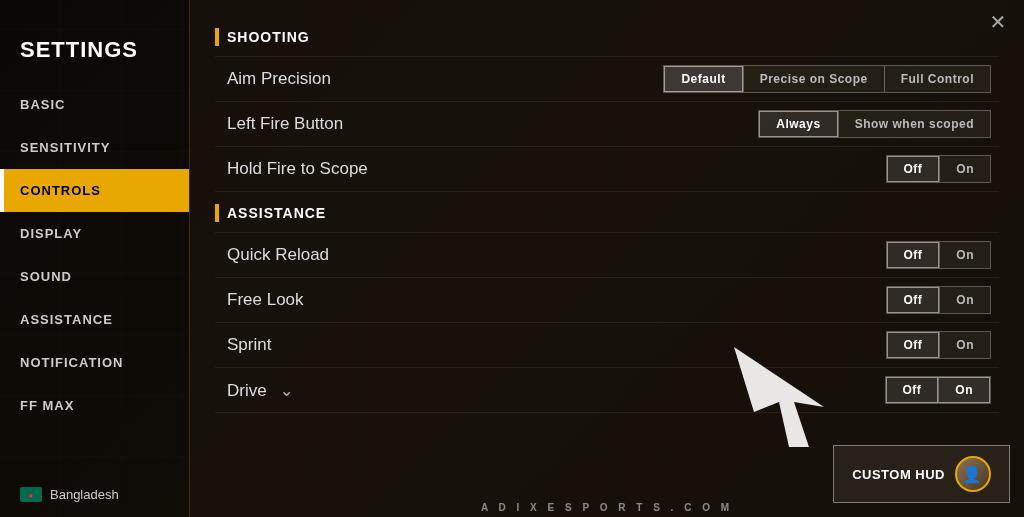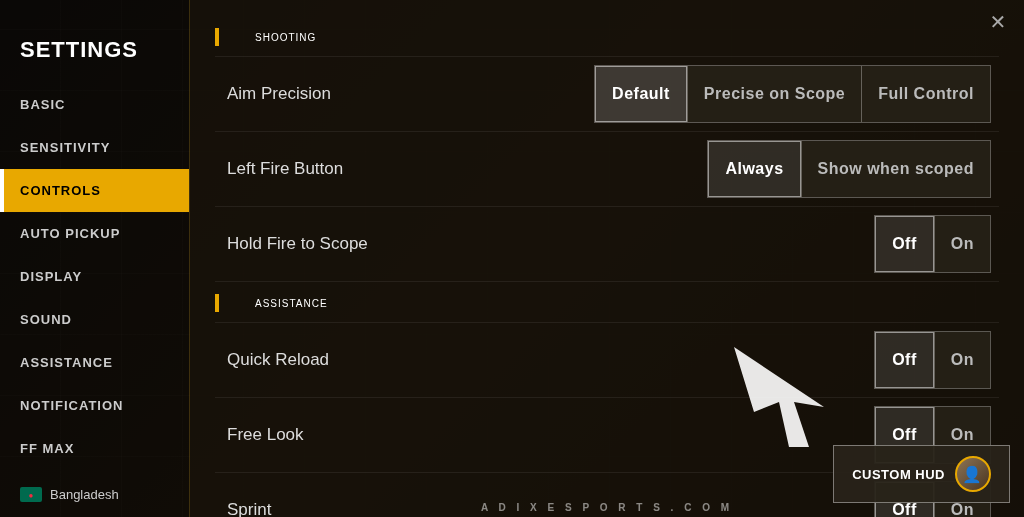--- a/index.html
+++ b/index.html
@@ -129,24 +129,23 @@
     }
 
     .section-bar {
       width: 4px;
       height: 18px;
       background: #e8a800;
     }
 
     .section-title {
       color: #fff;
-      font-size: 10px;
-      font-weight: normal;
+      font-size: 14px;
+      font-weight: bold;
       letter-spacing: 1px;
-      margin-left: 28px;
     }
 
     
     .settings-table {
       width: 100%;
       border-collapse: collapse;
       margin-bottom: 12px;
     }
 
     .settings-row {
@@ -171,22 +170,22 @@
       vertical-align: middle;
     }
 
     
     .toggle-group {
       display: inline-flex;
       border: 1px solid rgba(255,255,255,0.3);
     }
 
     .toggle-btn {
-      padding: 18px 16px;
-      font-size: 16px;
+      padding: 5px 16px;
+      font-size: 12px;
       font-weight: bold;
       cursor: pointer;
       border: none;
       outline: none;
       background: rgba(40,35,25,0.8);
       color: #bbb;
       letter-spacing: 0.5px;
     }
 
     .toggle-btn.active {
@@ -303,23 +302,20 @@
     <div class="sidebar-item">
       <span>BASIC</span>
     </div>
     <div class="sidebar-item">
       <span>SENSITIVITY</span>
     </div>
     <div class="sidebar-item active">
       <span>CONTROLS</span>
     </div>
     <div class="sidebar-item">
-      <span>AUTO PICKUP</span>
-    </div>
-    <div class="sidebar-item">
       <span>DISPLAY</span>
     </div>
     <div class="sidebar-item">
       <span>SOUND</span>
     </div>
     <div class="sidebar-item">
       <span>ASSISTANCE</span>
     </div>
     <div class="sidebar-item">
       <span>NOTIFICATION</span>

